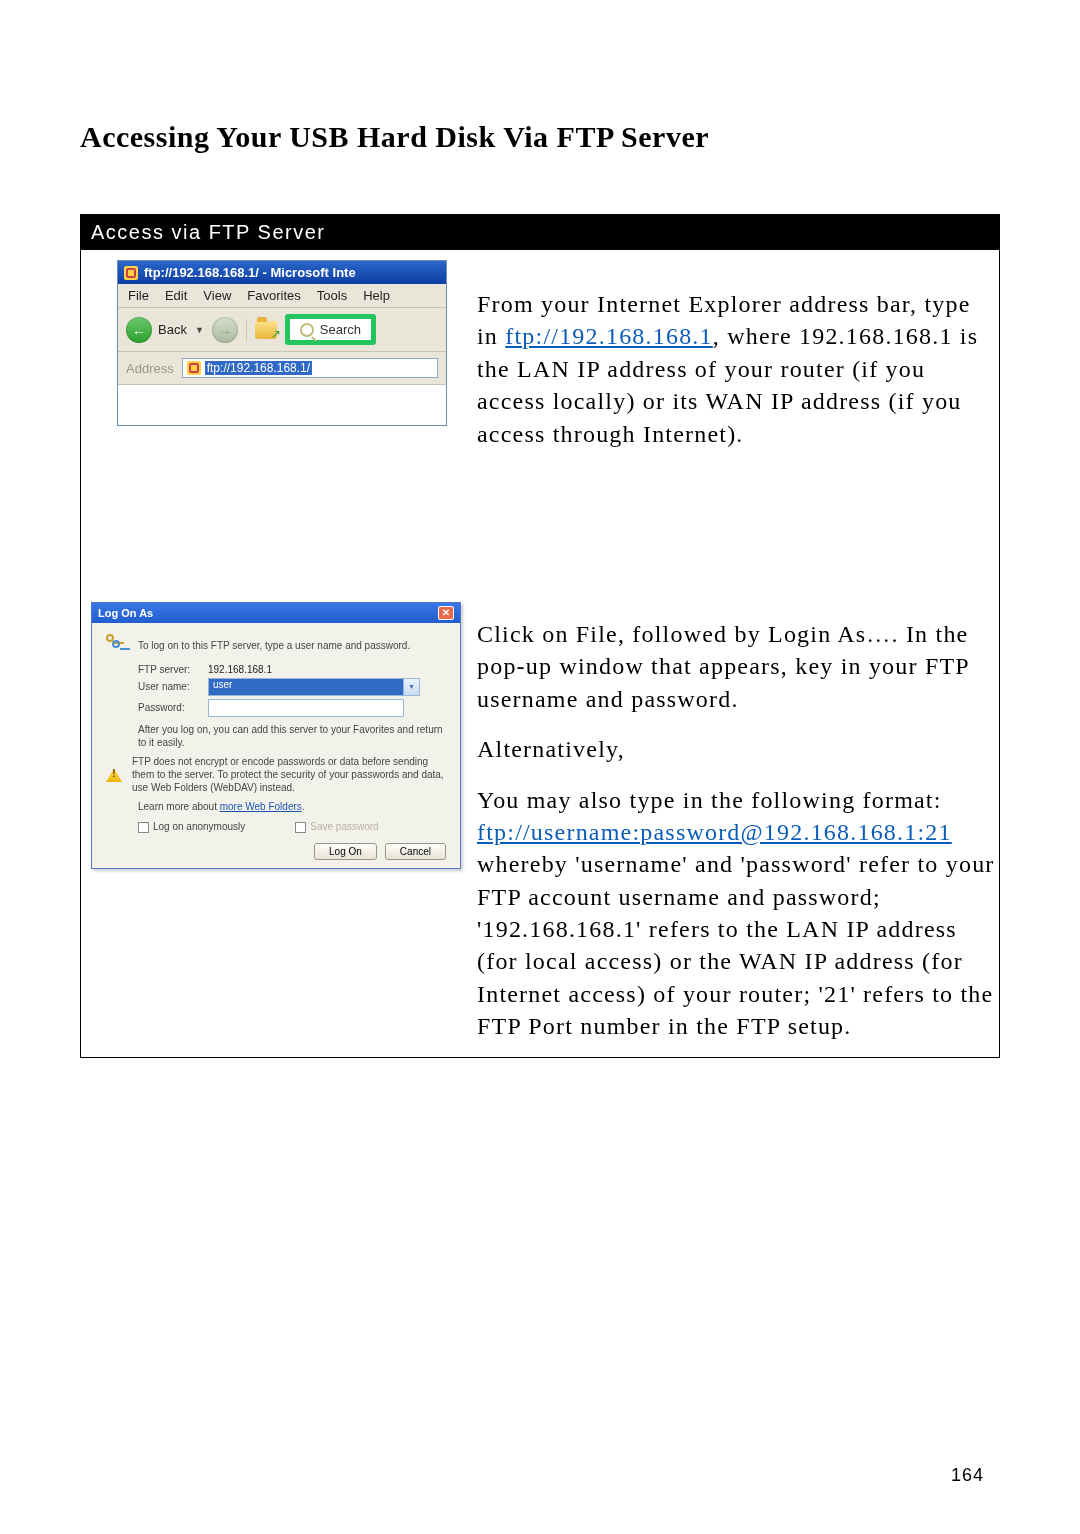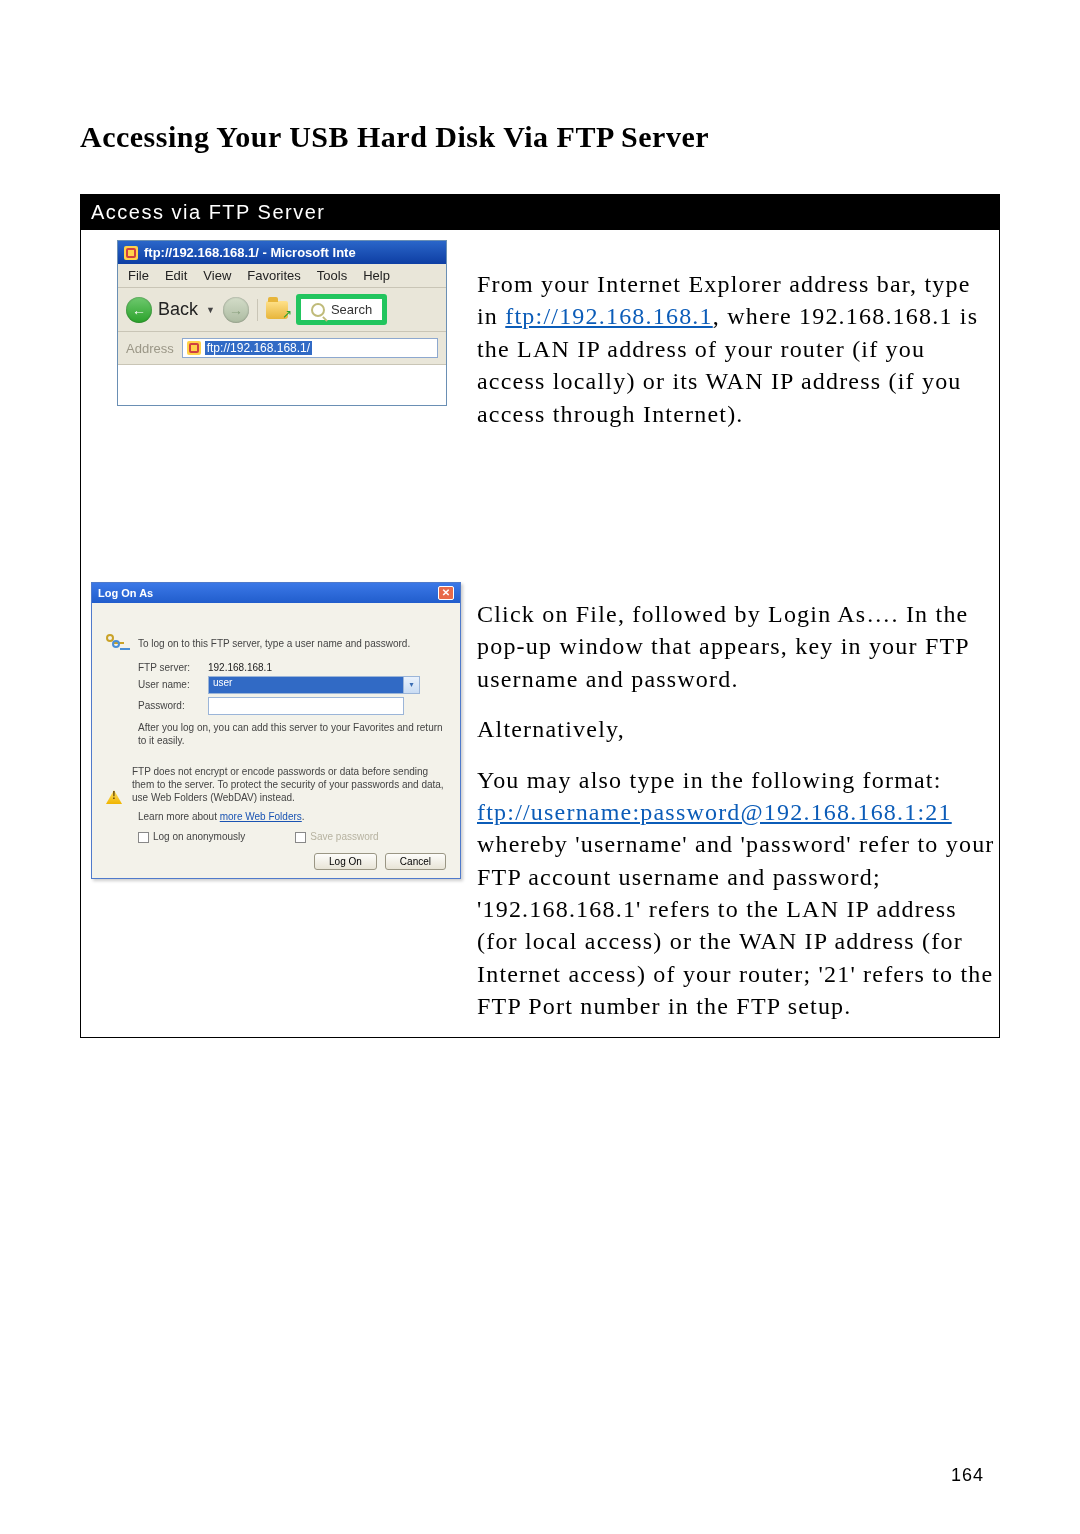--- a/index.html
+++ b/index.html
@@ -9,21 +9,21 @@
     width: 1080px;
     height: 1534px;
     position: relative;
   }
   .page {
     padding: 120px 80px 40px 80px;
   }
   .heading {
     font-size: 30px;
     font-weight: bold;
-    margin-bottom: 40px;
+    margin-bottom: 60px;
     letter-spacing: 0.5px;
   }
   .main-box {
     border: 1px solid #000;
     width: 100%;
   }
   .section-title {
     background: #000;
     color: #fff;
     font-family: Arial, sans-serif;
@@ -95,21 +95,21 @@
     border-bottom: 1px solid #c9c5b6;
   }
   .nav-btn {
     width: 26px; height: 26px; border-radius: 50%;
     display: inline-flex; align-items: center; justify-content: center;
     color: #fff; font-size: 14px;
     box-shadow: inset 0 0 2px rgba(0,0,0,0.4);
   }
   .nav-green { background: linear-gradient(#6fc96f,#2aa22a); }
   .nav-grey { background: linear-gradient(#d4ddc9,#adbba1); color:#8aa07e; }
-  .back-label { color:#222; font-size:18px; margin-left:-2px; }
+  .back-label { color:#222; font-size:13px; margin-left:-2px; }
   .drop { color:#444; font-size:9px; }
   .sep { width:1px; height:22px; background:#c9c5b6; }
   .folder-ico { width:22px; height:18px; background:linear-gradient(#ffe18a,#e7b53a); border-radius:2px 2px 3px 3px; display:inline-block; position:relative; }
   .folder-ico::before{content:"";position:absolute;top:-4px;left:2px;width:10px;height:5px;background:#e7b53a;border-radius:2px 2px 0 0;}
   .folder-ico .arrow{position:absolute;right:-4px;bottom:-2px;color:#2aa22a;font-size:12px;}
   .search-pill {
     display:flex; align-items:center; gap:6px;
     background:#fff; border:5px solid #22c55e; border-radius:3px;
     padding:3px 10px; color:#333;
   }
@@ -148,21 +148,21 @@
     display:flex; justify-content:space-between; align-items:center;
     font-size:11px;
   }
   .close-x {
     background:#e86a4a; color:#fff;
     width:16px; height:14px; font-size:10px;
     display:inline-flex; align-items:center; justify-content:center;
     border:1px solid #fff; border-radius:2px;
   }
   .dlg-body { padding: 10px 14px 8px 14px; }
-  .dlg-row { display:flex; align-items:flex-end; gap:10px; margin-bottom:6px;margin-top:18px; }
+  .dlg-row { display:flex; align-items:center; gap:10px; margin-bottom:6px; }
   .keys-ico { width:22px;height:22px;position:relative;flex-shrink:0; }
   .keys-ico .k1,.keys-ico .k2{position:absolute;width:8px;height:8px;border:2px solid #c9a227;border-radius:50%;}
   .keys-ico .k1{top:0;left:0;border-color:#c9a227;}
   .keys-ico .k2{top:6px;left:6px;border-color:#4a8fd6;}
   .keys-ico .k1::after,.keys-ico .k2::after{content:"";position:absolute;top:6px;left:6px;width:10px;height:2px;background:currentColor;}
   .keys-ico .k1::after{background:#c9a227;}
   .keys-ico .k2::after{background:#4a8fd6;}
   .warn-ico { width:16px;height:14px;position:relative;flex-shrink:0;margin-top:1px;}
   .warn-ico::before{content:"";position:absolute;inset:0;background:linear-gradient(#ffe36a,#f0b400);clip-path:polygon(50% 0,100% 100%,0 100%);}
   .warn-ico::after{content:"!";position:absolute;left:0;right:0;top:0;text-align:center;font-size:10px;font-weight:bold;color:#5a3a00;}

